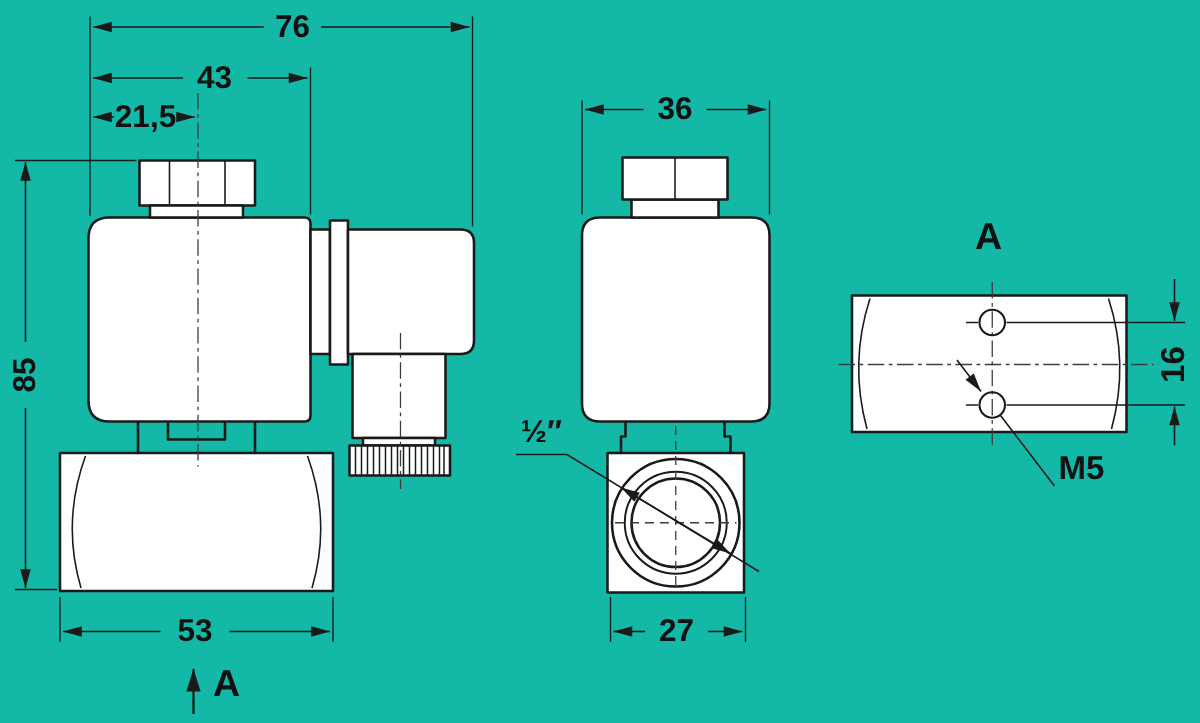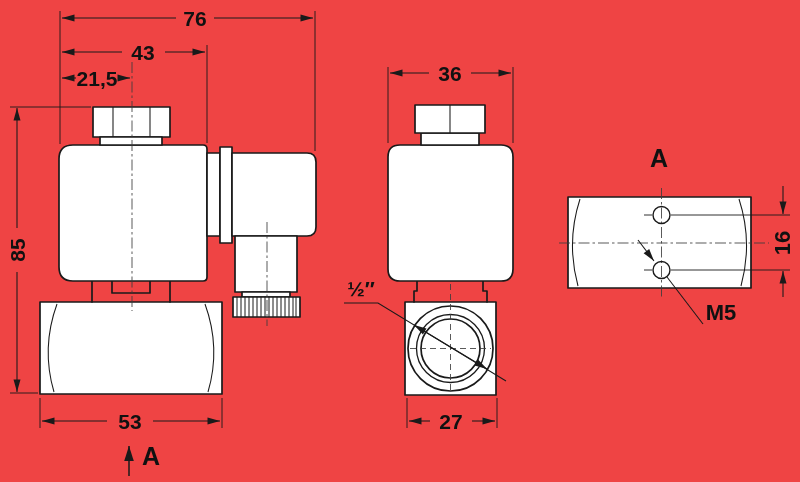--- a/index.html
+++ b/index.html
@@ -1,16 +1,16 @@
 <!DOCTYPE html>
 <html><head>
 <meta charset="utf-8">
 <style>
   html,body{margin:0;padding:0;background:#fff;}
-  .page{position:relative;width:800px;height:482px;background:#ef4444;overflow:hidden;
+  .page{position:relative;width:800px;height:482px;background:#14b8a6;overflow:hidden;
         font-family:"Liberation Sans",sans-serif;text-align:right;}
   svg{display:block;}
   .outline{fill:none;stroke:#1a1a1a;stroke-width:1.7;stroke-linejoin:round;stroke-linecap:round;}
   .outline-fill{fill:#ffffff;stroke:#1a1a1a;stroke-width:1.7;stroke-linejoin:round;}
   .thin{fill:none;stroke:#1a1a1a;stroke-width:1.05;}
   .dim{fill:none;stroke:#1a1a1a;stroke-width:1.05;}
   .ext{fill:none;stroke:#1a1a1a;stroke-width:0.9;}
   .center{fill:none;stroke:#3c3c3c;stroke-width:0.85;stroke-dasharray:11 3 2.5 3;}
   .dashed{fill:none;stroke:#3c3c3c;stroke-width:0.85;stroke-dasharray:6 4;}
   .knurl{stroke:#1a1a1a;stroke-width:1;}

